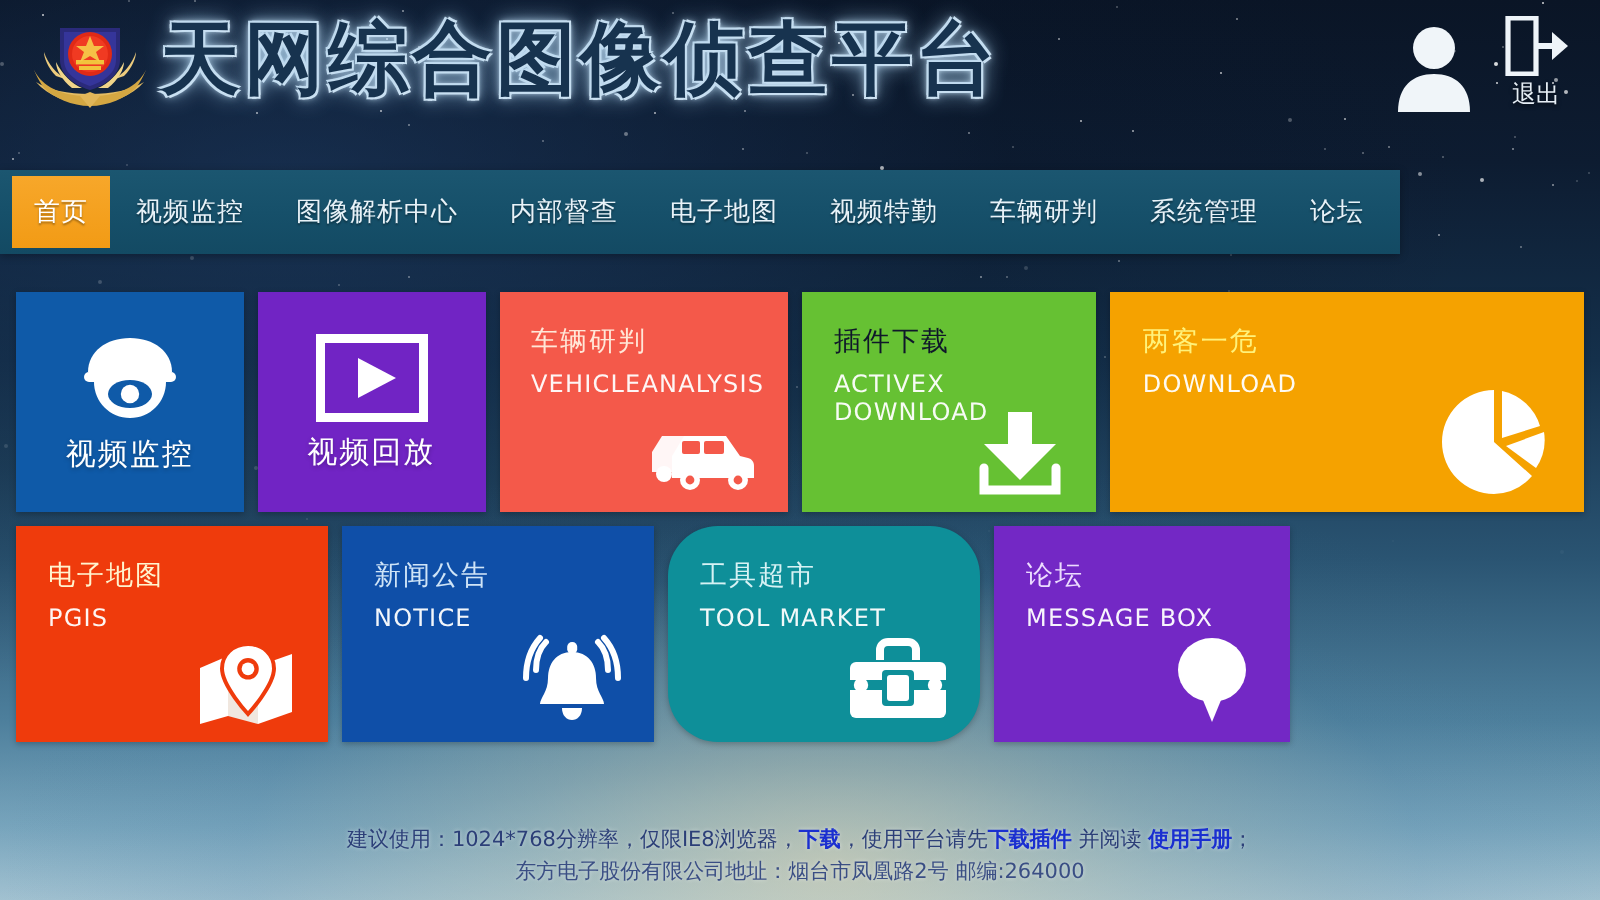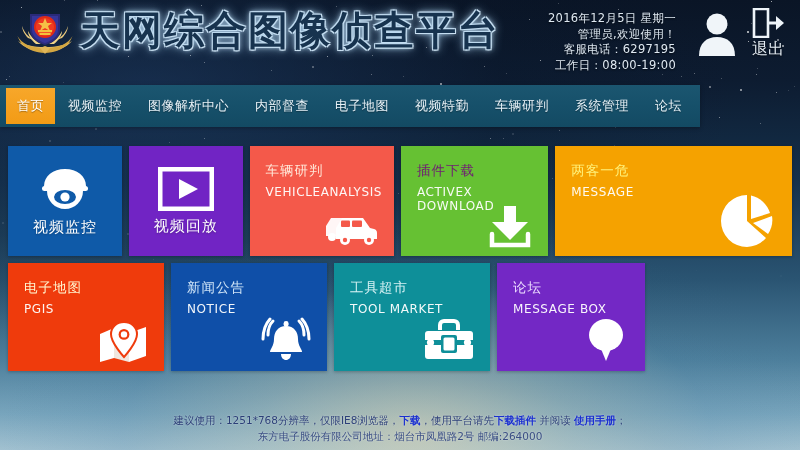--- a/index.html
+++ b/index.html
@@ -61,21 +61,21 @@
     position: absolute; right: 62px; top: 10px;
     width: 42px; height: 46px;
   }
   .logout {
     position: absolute; right: 10px; top: 8px;
     width: 44px; text-align: center;
     cursor: pointer;
   }
   .logout .lbl {
     display: block; margin-top: 1px;
-    color: #e6eef5; font-size: 16px;
+    color: #e6eef5; font-size: 12px;
     text-shadow: 0 1px 2px rgba(0,0,0,.65);
   }
 
   
   #navbar {
     position: absolute; left: 0; top: 85px;
     width: 700px; height: 42px;
     background: linear-gradient(180deg, #1b5670 0%, #16506a 50%, #134a63 100%);
     z-index: 5;
     box-shadow: 0 1px 4px rgba(0,0,0,.3);
@@ -141,26 +141,26 @@
   }
 
   .tile-blue   { background: #0f5aa8; }
   .tile-purple { background: #7124c4; }
   .tile-red    { background: #f4594a; }
   .tile-green  { background: #66c133; }
   .tile-orange { background: #f5a200; }
   .tile-red2   { background: #ef3b0c; }
   .tile-blue2  { background: #0f4fa8; }
   .tile-amber  { background: #f6ae16; }
-  .tile-teal   { background: #0e8f99; }
+  .tile-teal   { background: #0e8f99; border-radius: 25px; }
   .tile-purple2{ background: #7328c5; }
 
   .txt-light   { color: #ffffff; }
   .txt-soft    { color: #ffe7d8; }
-  .txt-pale    { color: #701a75; }
+  .txt-pale    { color: #0f172a; }
   .txt-yellow  { color: #fff27a; }
   .txt-cream   { color: #fff4cf; }
   .txt-sky     { color: #cfe4f7; }
   .txt-mint    { color: #d6f2f4; }
   .txt-lav     { color: #ecdcff; }
 
   
   #footer {
     position: absolute; left: 0; bottom: 6px; width: 800px;
     text-align: center;
@@ -371,26 +371,20 @@
           <circle cx="31" cy="19" r="9" fill="#f03a22"></circle>
           <rect x="24" y="22" width="14" height="2.2" fill="#f2c33c"></rect>
           <rect x="25.5" y="25" width="11" height="2" fill="#f2c33c"></rect>
           <path d="M31 10 L33 15 L38 15 L34 18 L36 23 L31 20 L26 23 L28 18 L24 15 L29 15 Z" fill="#f5cf4a" opacity=".9"></path>
         </g>
       </svg>
     </div>
 
     <div class="title-text">天网综合图像侦查平台</div>
 
-    <div class="hdr-info">
-      <div>2016年12月5日  星期一</div>
-      <div>管理员,欢迎使用！</div>
-      <div>客服电话：6297195</div>
-      <div>工作日：08:00-19:00</div>
-    </div>
 
     <div class="user-icon">
       <svg width="42" height="46" viewBox="0 0 42 46">
         <circle cx="21" cy="14" r="10.5" fill="#f0f5f9"></circle>
         <path d="M3 46 C3 33 10.5 27 21 27 C31.5 27 39 33 39 46 Z" fill="#f0f5f9"></path>
       </svg>
     </div>
 
     <div class="logout">
       <svg width="34" height="30" viewBox="0 0 34 30" style="margin:0 auto;">
@@ -462,21 +456,21 @@
           <span class="ico">
             <svg width="48" height="44" viewBox="0 0 48 44">
       <rect x="18" y="2" width="12" height="18" fill="#fff"></rect>
       <path d="M6 18 L42 18 L24 36 Z" fill="#fff"></path>
       <path d="M6 30 L6 41 L42 41 L42 30" fill="none" stroke="#fff" stroke-width="4.5" stroke-linecap="round"></path>
     </svg>
           </span>
         </div>
         <div class="tile tile-orange corner" style="width: 241px; background: rgb(245, 162, 0);">
           <div class="cn txt-yellow">两客一危</div>
-          <div class="en txt-light" style="opacity: 0.95;">MESSAGE</div>
+          <div class="en txt-light" style="opacity: 0.95;">DOWNLOAD</div>
           <span class="ico">
             <svg width="58" height="56" viewBox="0 0 58 56">
       <path d="M27 29 L27 3 A26 26 0 0 0 27 55 A26 26 0 0 0 46 46 Z" fill="#fff"></path>
       <path d="M31 3.5 A25.5 25.5 0 0 1 50 21 L31 27 Z" fill="#fff"></path>
       <path d="M52 24 A25 25 0 0 1 48 42 L33 31 Z" fill="#fff"></path>
     </svg>
           </span>
         </div>
       </div>
     <div class="tile-row row2" id="row2">
@@ -532,18 +526,18 @@
       <ellipse cx="25" cy="22" rx="17" ry="16" fill="#fff"></ellipse>
       <path d="M18 31 L25 48 L32 31 Z" fill="#fff"></path>
     </svg>
           </span>
         </div>
       </div>
   </div>
 
   <div id="footer">
     <div class="line1">
-      <span>建议使用：1251*768分辨率，仅限IE8浏览器，</span><span class="lk">下载</span><span>，使用平台请先</span><span class="lk">下载插件</span><span> 并阅读 </span><span class="lk">使用手册</span><span>；</span>
+      <span>建议使用：1024*768分辨率，仅限IE8浏览器，</span><span class="lk">下载</span><span>，使用平台请先</span><span class="lk">下载插件</span><span> 并阅读 </span><span class="lk">使用手册</span><span>；</span>
     </div>
     <div class="line2">东方电子股份有限公司地址：烟台市凤凰路2号 邮编:264000</div>
   </div>
 
 </div>
 
 </body></html>

